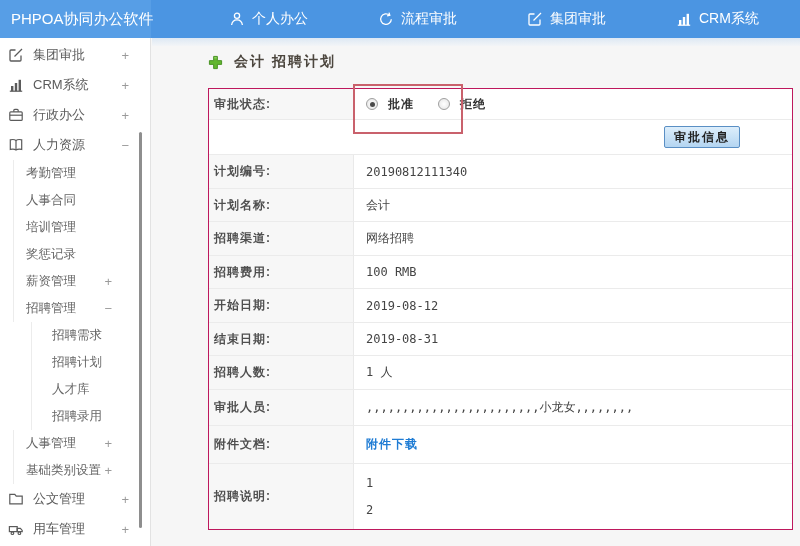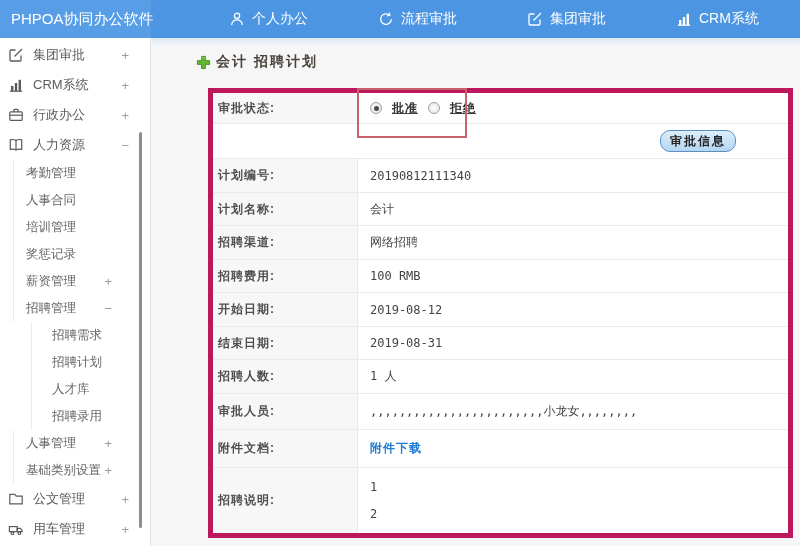--- a/index.html
+++ b/index.html
@@ -37,53 +37,53 @@
   .sb-item svg{stroke:#5b5b5b;}
   .sb-toggle{position:absolute;right:21px;color:#9a9a9a;font-size:13px;font-weight:400;}
   .sb-item.lvl1 .sb-toggle{right:38px;}
   .sb-scroll{position:absolute;left:139px;top:94px;width:3px;height:396px;background:#8e8e8e;
              border-radius:2px;cursor:pointer;}
 
   
   .content{position:absolute;left:152px;top:38px;width:648px;height:508px;background:#f6f6f6;}
   .content-strip{position:absolute;left:0;top:0;width:648px;height:8px;
                  background:linear-gradient(#dde8f4,#f3f5f7);}
-  .page-head{position:absolute;left:44px;top:15px;display:flex;align-items:center;gap:5px;}
+  .page-head{position:absolute;left:56px;top:15px;display:flex;align-items:center;gap:11px;}
   .plus-ico{display:flex;}
   .page-title{font-size:14px;font-weight:bold;color:#4c463e;letter-spacing:2px;}
 
-  .table{position:absolute;left:56px;top:50px;width:585px;border:5px solid #be185d;
+  .table{position:absolute;left:56px;top:50px;width:585px;border:1px solid #be185d;
          background:#fff;box-sizing:border-box;}
   .trow{display:flex;border-bottom:1px solid #ebebeb;box-sizing:border-box;}
   .trow:last-child{border-bottom:none;}
   .tlabel{width:145px;min-width:145px;background:#f7f7f7;border-right:1px solid #e9e9e9;
           box-sizing:border-box;padding:0 4px 0 5px;display:flex;align-items:center;
           font-size:12px;font-weight:bold;color:#4f4f4f;letter-spacing:1px;}
   .tvalue{flex:1;display:flex;align-items:center;padding-left:12px;font-size:12px;color:#444;
           font-family:"DejaVu Sans Mono","Liberation Mono",monospace;}
   .row-radio{height:31px;}
   .row-btn{height:35px;position:relative;background:#fff;}
   .row-h34{height:34px;} .row-h33{height:33px;} .row-h36{height:36px;} .row-h38{height:38px;}
   .row-desc{height:65px;}
   .row-desc .tvalue{flex-direction:column;align-items:flex-start;justify-content:center;gap:13px;}
 
-  .radio-group{display:flex;align-items:flex-end;text-decoration:underline;}
+  .radio-group{display:flex;align-items:flex-end;gap:14px;}
   .radio-opt{display:flex;align-items:center;gap:10px;margin-right:10px;cursor:pointer;}
   .radio-circle{width:12px;height:12px;border-radius:50%;border:1px solid #9f9f9f;
                 background:radial-gradient(#fff,#e3e3e3);position:relative;box-sizing:border-box;}
   .radio-circle.checked::after{content:"";position:absolute;left:2.5px;top:2.5px;width:5px;height:5px;
                 border-radius:50%;background:#4a4a4a;}
   .radio-label{font-size:12px;font-weight:bold;color:#333;letter-spacing:1px;
                font-family:"Liberation Sans",sans-serif;}
 
   .red-box{position:absolute;left:144px;top:-5px;width:106px;height:46px;
            border:2px solid #c9616c;pointer-events:none;z-index:5;}
 
   .approve-btn{position:absolute;right:52px;top:6px;height:22px;padding:0 9px;
-               background:linear-gradient(#ddeefb,#b4d5f1);border:1px solid #5a8fc4;border-radius:10px;
+               background:linear-gradient(#ddeefb,#b4d5f1);border:1px solid #5a8fc4;border-radius:2px;
                font-size:12px;font-weight:bold;color:#222;letter-spacing:2px;cursor:pointer;
                font-family:"Liberation Sans",sans-serif;}
   .link{color:#1f7cd4;font-weight:bold;cursor:pointer;letter-spacing:1px;
         font-family:"Liberation Sans",sans-serif;}
 </style>
 </head>
 <body>
 
 <div class="screen">
 

